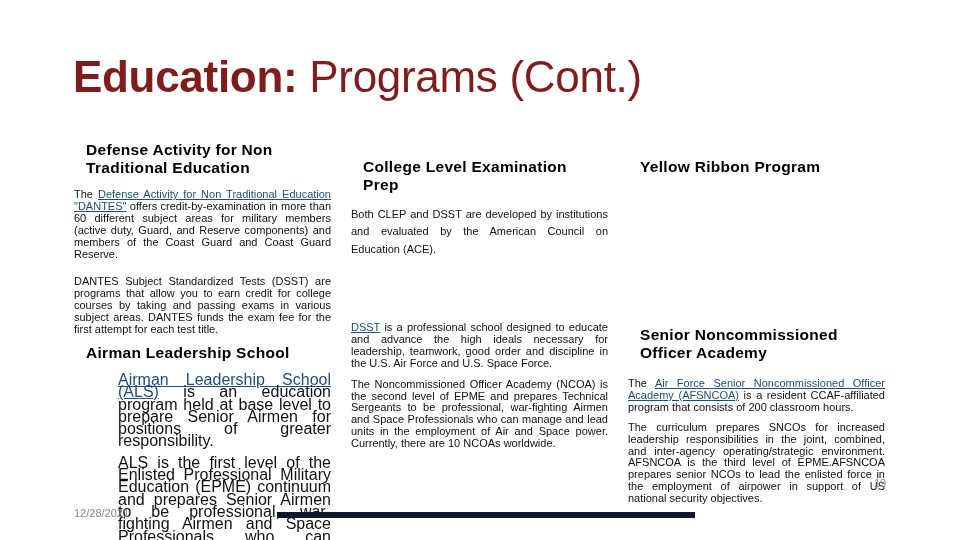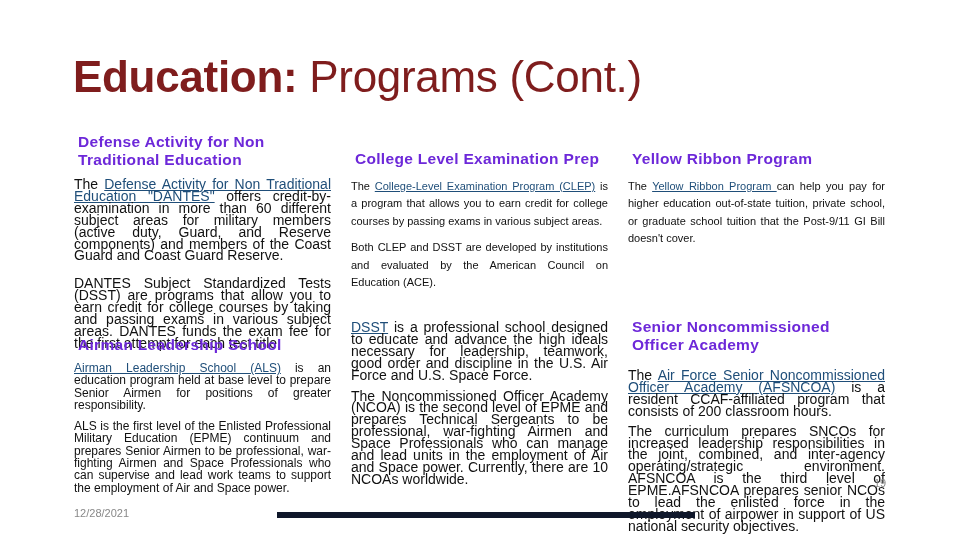--- a/index.html
+++ b/index.html
@@ -7,26 +7,26 @@
     width: 960px; height: 540px; background: #ffffff; position: relative; overflow: hidden;
     font-family: "Liberation Sans", sans-serif; color: #111111;
   }
   .slide-title {
     position: absolute; left: 73px; top: 52px; margin: 0;
     font-size: 44px; font-weight: normal; letter-spacing: -0.3px; color: #7f1d1d;
   }
   .slide-title b { font-weight: bold; }
   .col { position: absolute; width: 257px; }
   .heading {
-    font-weight: bold; font-size: 15.5px; line-height: 18px; margin: 4px; color: #6d28d9;
+    font-weight: bold; font-size: 15.5px; line-height: 18px; margin: 12px; color: #000000;
     letter-spacing: 0.3px;
   }
   .para { text-align: justify; margin: 0; color: #111; }
-  .small { font-size: 14px; line-height: 11.9px; }
-  .mid { font-size: 12px; line-height: 12.3px; }
+  .small { font-size: 11px; line-height: 11.9px; }
+  .mid { font-size: 16px; line-height: 12.3px; margin-left: 44px; }
   .large { font-size: 11px; line-height: 17.4px; }
   a.link { color: #1f4e79; text-decoration: underline; text-decoration-color: #1f4e79; }
   .footer-date { position: absolute; left: 74px; top: 507px; font-size: 11px; color: #888; }
   .footer-bar { position: absolute; left: 277px; top: 512px; width: 418px; height: 6px; background: #0f172a; }
   .footer-page { position: absolute; left: 874px; top: 477px; font-size: 11px; color: #888; }
 </style>
 </head>
 <body>
 
 <h1 class="slide-title"><b>Education:</b><span> Programs (Cont.)</span></h1>
@@ -38,32 +38,30 @@
 </div>
 
 <div class="col" style="left:74px; top:332px;">
   <h2 class="heading">Airman Leadership School</h2>
   <p class="para mid" style="margin-top:8px;"><span></span><a class="link">Airman Leadership School (ALS)</a><span> is an education program held at base level to prepare Senior Airmen for positions of greater responsibility.</span></p>
   <p class="para mid" style="margin-top:9px;">ALS is the first level of the Enlisted Professional Military Education (EPME) continuum and prepares Senior Airmen to be professional, war-fighting Airmen and Space Professionals who can supervise and lead work teams to support the employment of Air and Space power.</p>
 </div>
 
 <div class="col" style="left:351px; top:146px;">
   <h2 class="heading">College Level Examination Prep</h2>
-  <p class="para large" style="margin-top:10px;"><span>The </span><a class="link">College-Level Examination Program (CLEP)</a><span> is a program that allows you to earn credit for college courses by passing exams in various subject areas.</span></p>
   <p class="para large" style="margin-top:9px;">Both CLEP and DSST are developed by institutions and evaluated by the American Council on Education (ACE).</p>
 </div>
 
 <div class="col" style="left:351px; top:314px;">
   <p class="para small" style="margin-top:8px;"><span></span><a class="link">DSST</a><span> is a professional school designed to educate and advance the high ideals necessary for leadership, teamwork, good order and discipline in the U.S. Air Force and U.S. Space Force.</span></p>
   <p class="para small" style="margin-top:9px;">The Noncommissioned Officer Academy (NCOA) is the second level of EPME and prepares Technical Sergeants to be professional, war-fighting Airmen and Space Professionals who can manage and lead units in the employment of Air and Space power. Currently, there are 10 NCOAs worldwide.</p>
 </div>
 
 <div class="col" style="left:628px; top:146px;">
   <h2 class="heading">Yellow Ribbon Program</h2>
-  <p class="para large" style="margin-top:10px;"><span>The </span><a class="link">Yellow Ribbon Program </a><span>can help you pay for higher education out-of-state tuition, private school, or graduate school tuition that the Post-9/11 GI Bill doesn't cover.</span></p>
 </div>
 
 <div class="col" style="left:628px; top:314px;">
   <h2 class="heading" style="width:220px;">Senior Noncommissioned Officer Academy</h2>
   <p class="para small" style="margin-top:16px;"><span>The </span><a class="link">Air Force Senior Noncommissioned Officer Academy (AFSNCOA)</a><span> is a resident CCAF-affiliated program that consists of 200 classroom hours.</span></p>
   <p class="para small" style="margin-top:8px;">The curriculum prepares SNCOs for increased leadership responsibilities in the joint, combined, and inter-agency operating/strategic environment. AFSNCOA is the third level of EPME.AFSNCOA prepares senior NCOs to lead the enlisted force in the employment of airpower in support of US national security objectives.</p>
 </div>
 
 <div class="footer-date">12/28/2021</div>
 <div class="footer-bar"></div>

